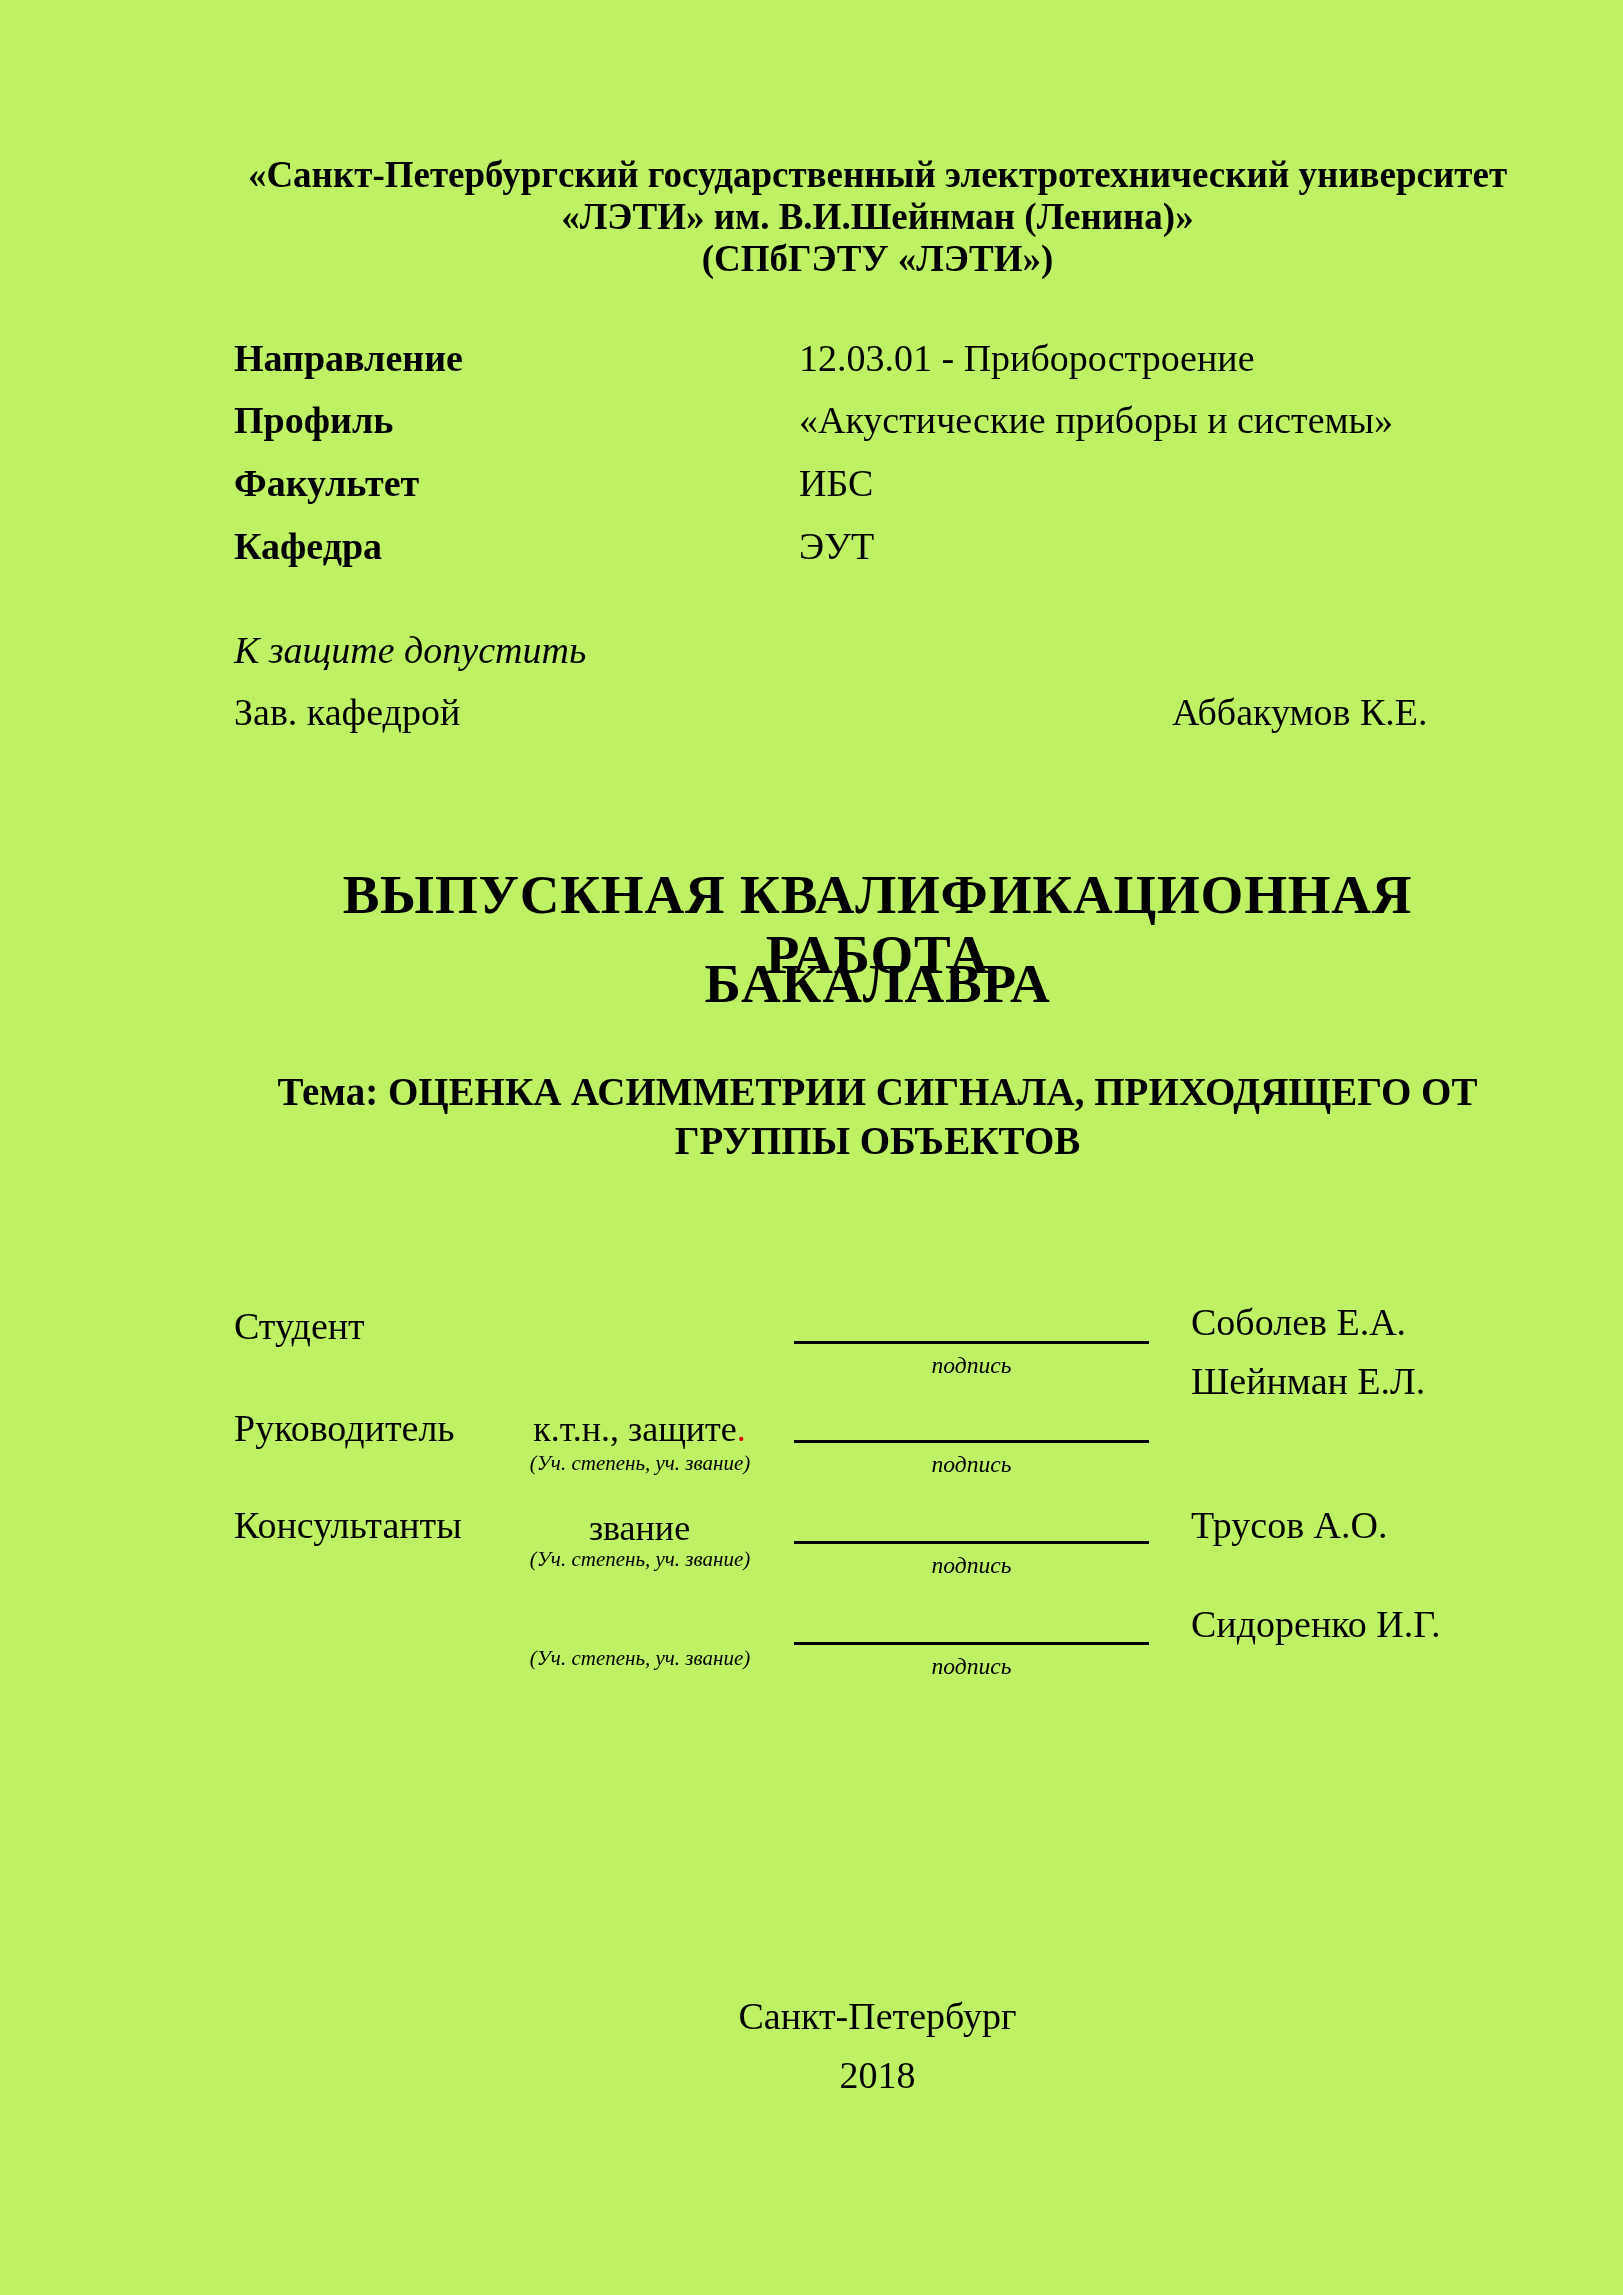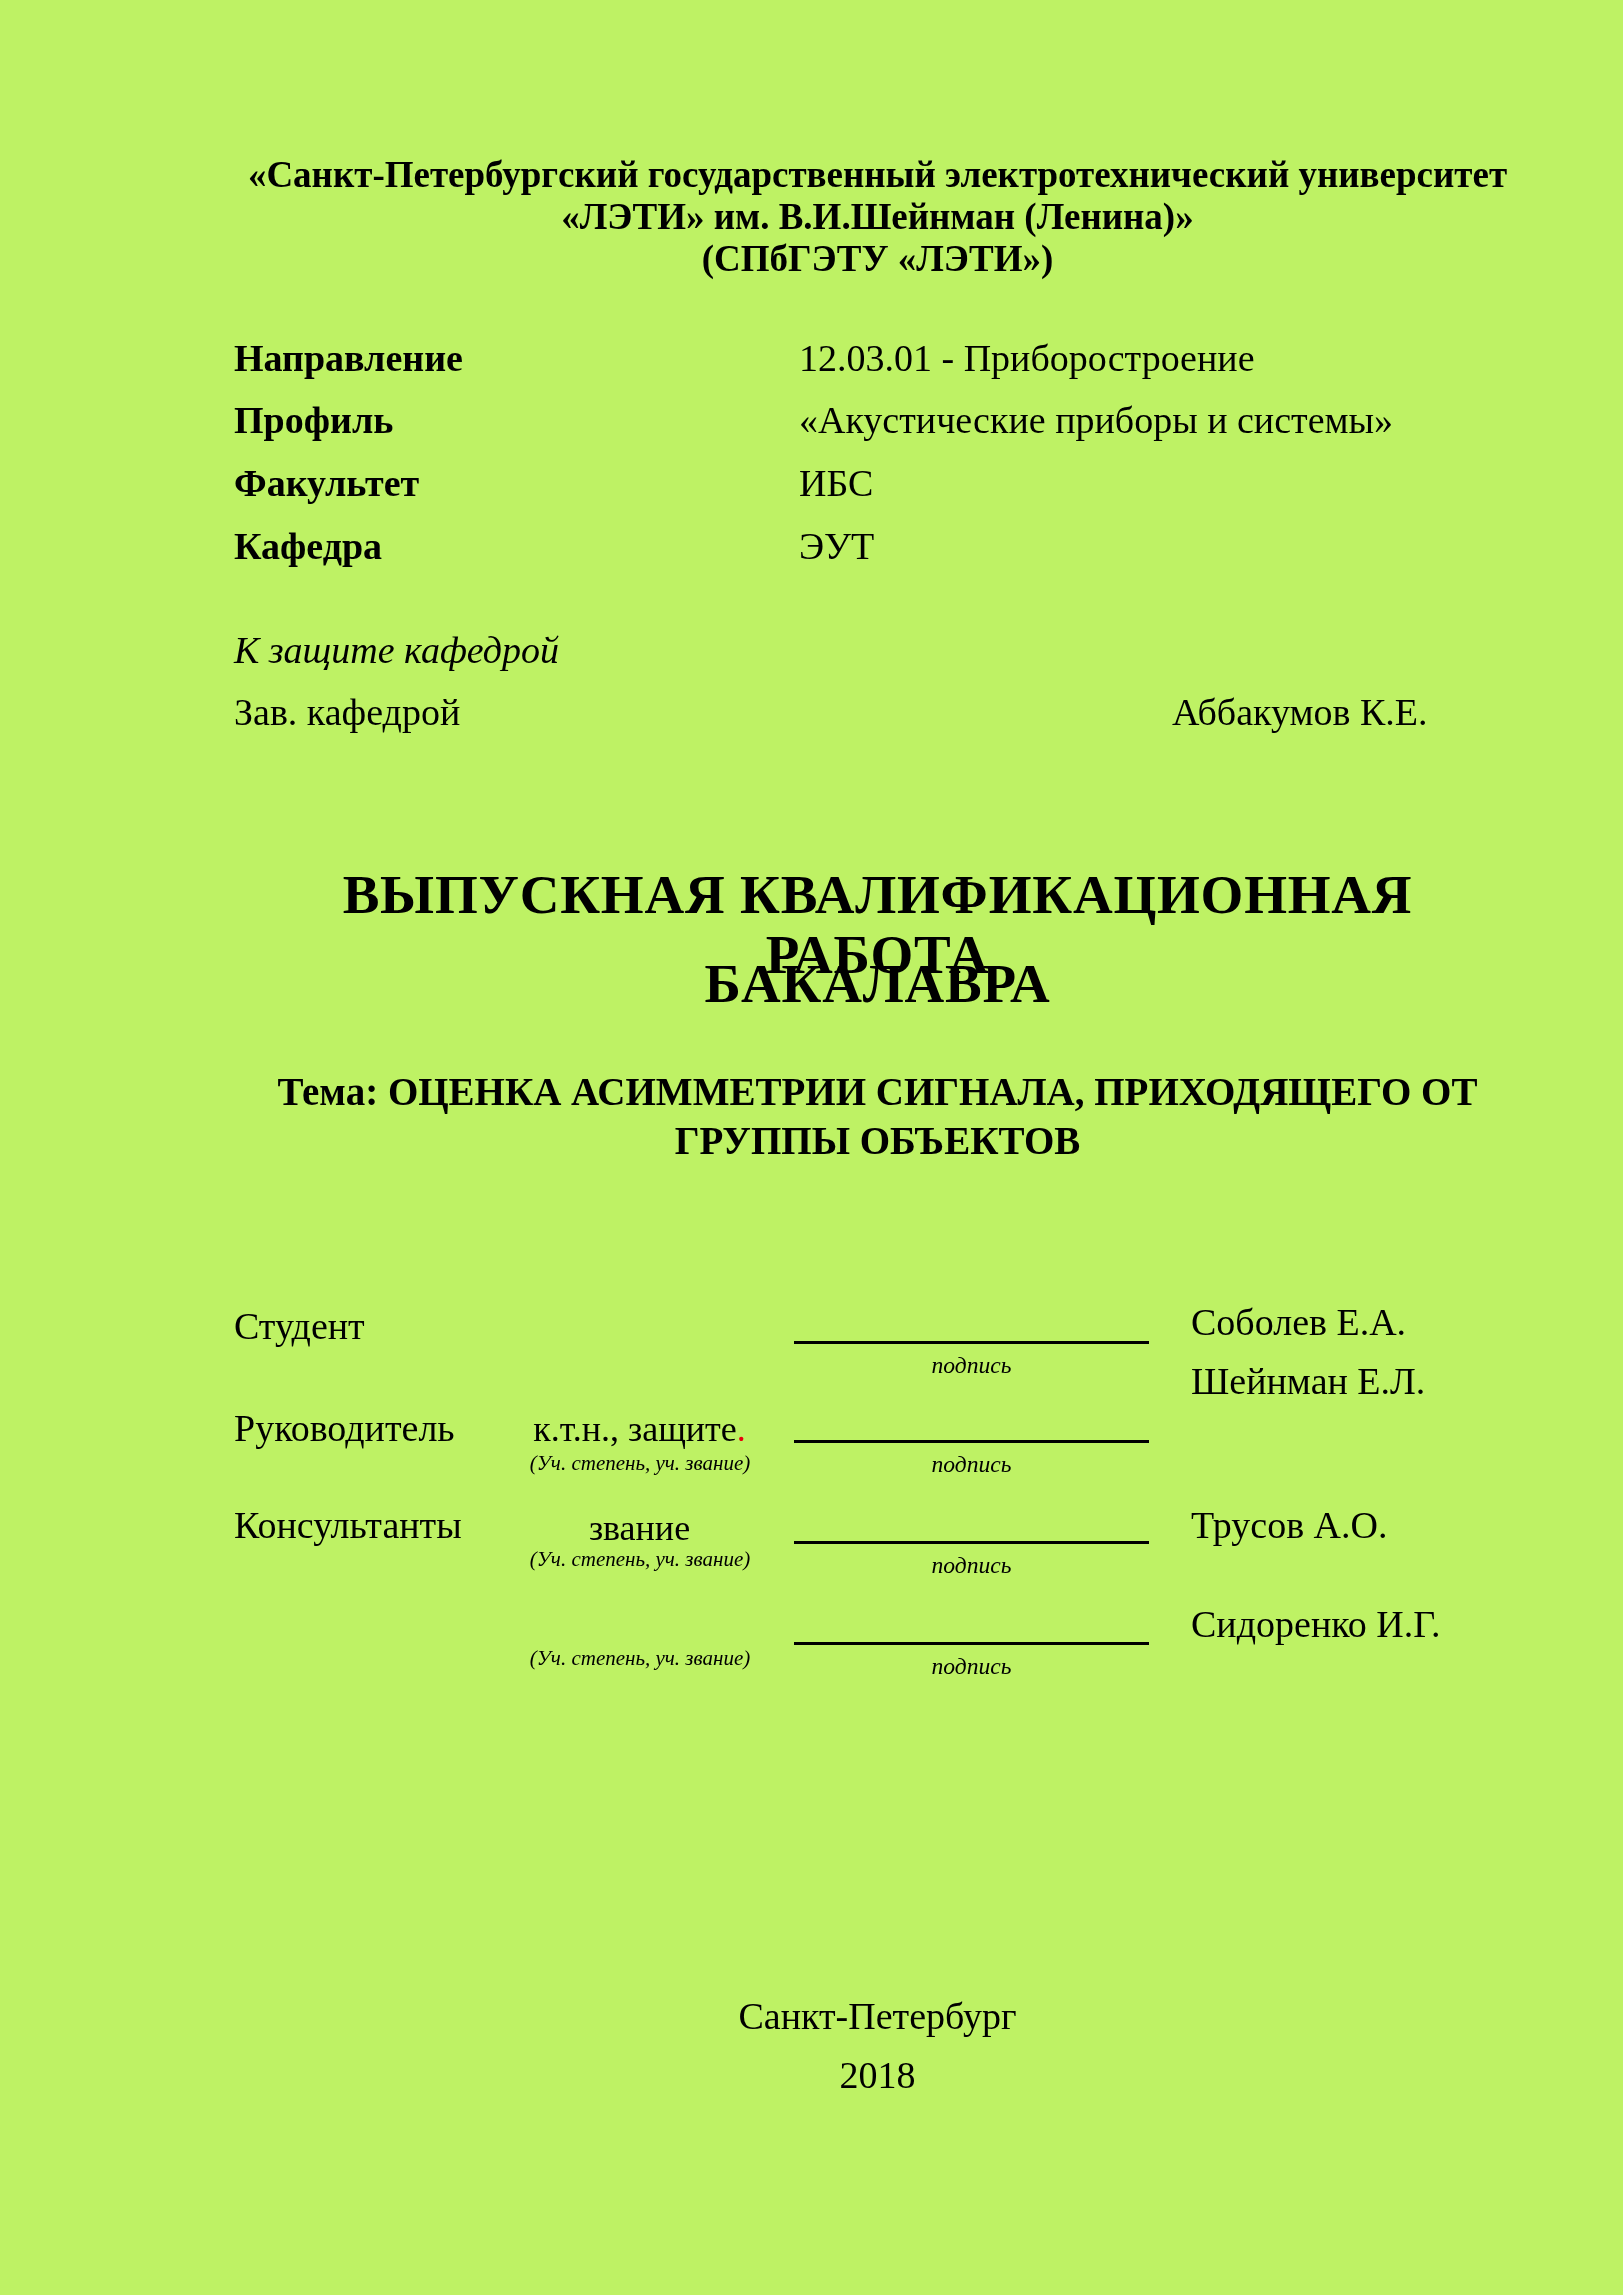--- a/index.html
+++ b/index.html
@@ -46,21 +46,21 @@
 
   <div class="abs label-col body-txt b" style="top:400px;">Профиль</div>
   <div class="abs value-col body-txt" style="top:400px;">«Акустические приборы и системы»</div>
 
   <div class="abs label-col body-txt b" style="top:463px;">Факультет</div>
   <div class="abs value-col body-txt" style="top:463px;">ИБС</div>
 
   <div class="abs label-col body-txt b" style="top:526px;">Кафедра</div>
   <div class="abs value-col body-txt" style="top:526px;">ЭУТ</div>
 
-  <div class="abs label-col body-txt i" style="top:630px;">К защите кафедрой</div>
+  <div class="abs label-col body-txt i" style="top:630px;">К защите допустить</div>
   <div class="abs label-col body-txt" style="top:692px;">Зав. кафедрой</div>
   <div class="abs body-txt" style="top:692px;left:1172px;">Аббакумов К.Е.</div>
 
   <div class="abs ctr title-txt" style="top:865px;">ВЫПУСКНАЯ КВАЛИФИКАЦИОННАЯ РАБОТА</div>
   <div class="abs ctr title-txt" style="top:954px;">БАКАЛАВРА</div>
 
   <div class="abs ctr topic-txt" style="top:1119px;">ГРУППЫ ОБЪЕКТОВ</div>
   <div class="abs ctr topic-txt" style="top:1070px;">Тема: ОЦЕНКА АСИММЕТРИИ СИГНАЛА, ПРИХОДЯЩЕГО ОТ</div>
 
   <div class="abs label-col body-txt" style="top:1306px;">Студент</div>

